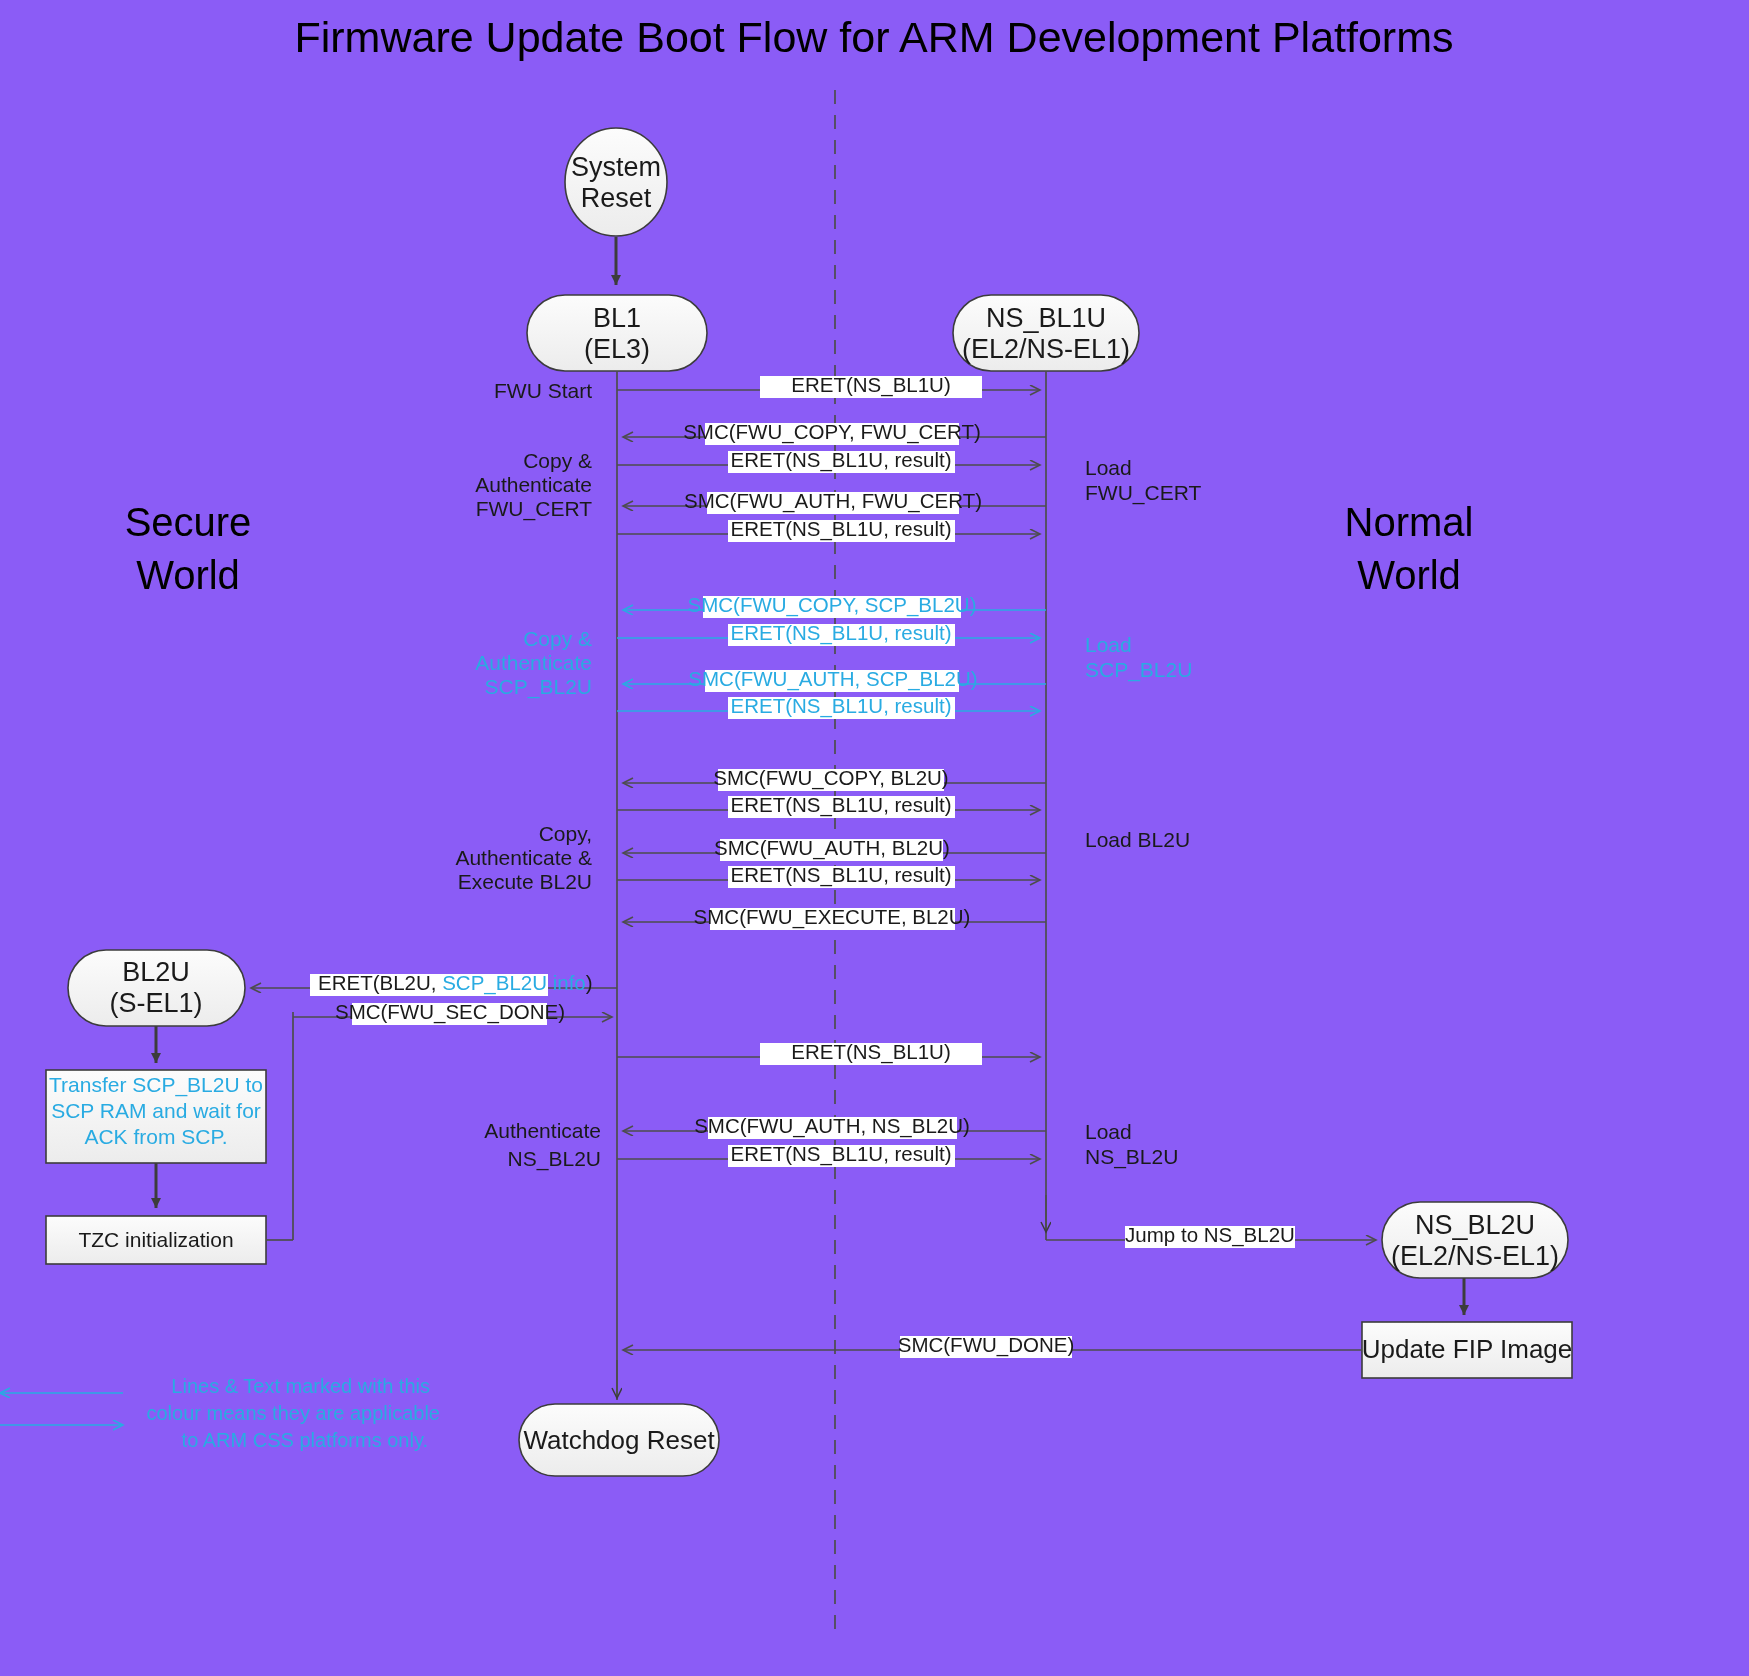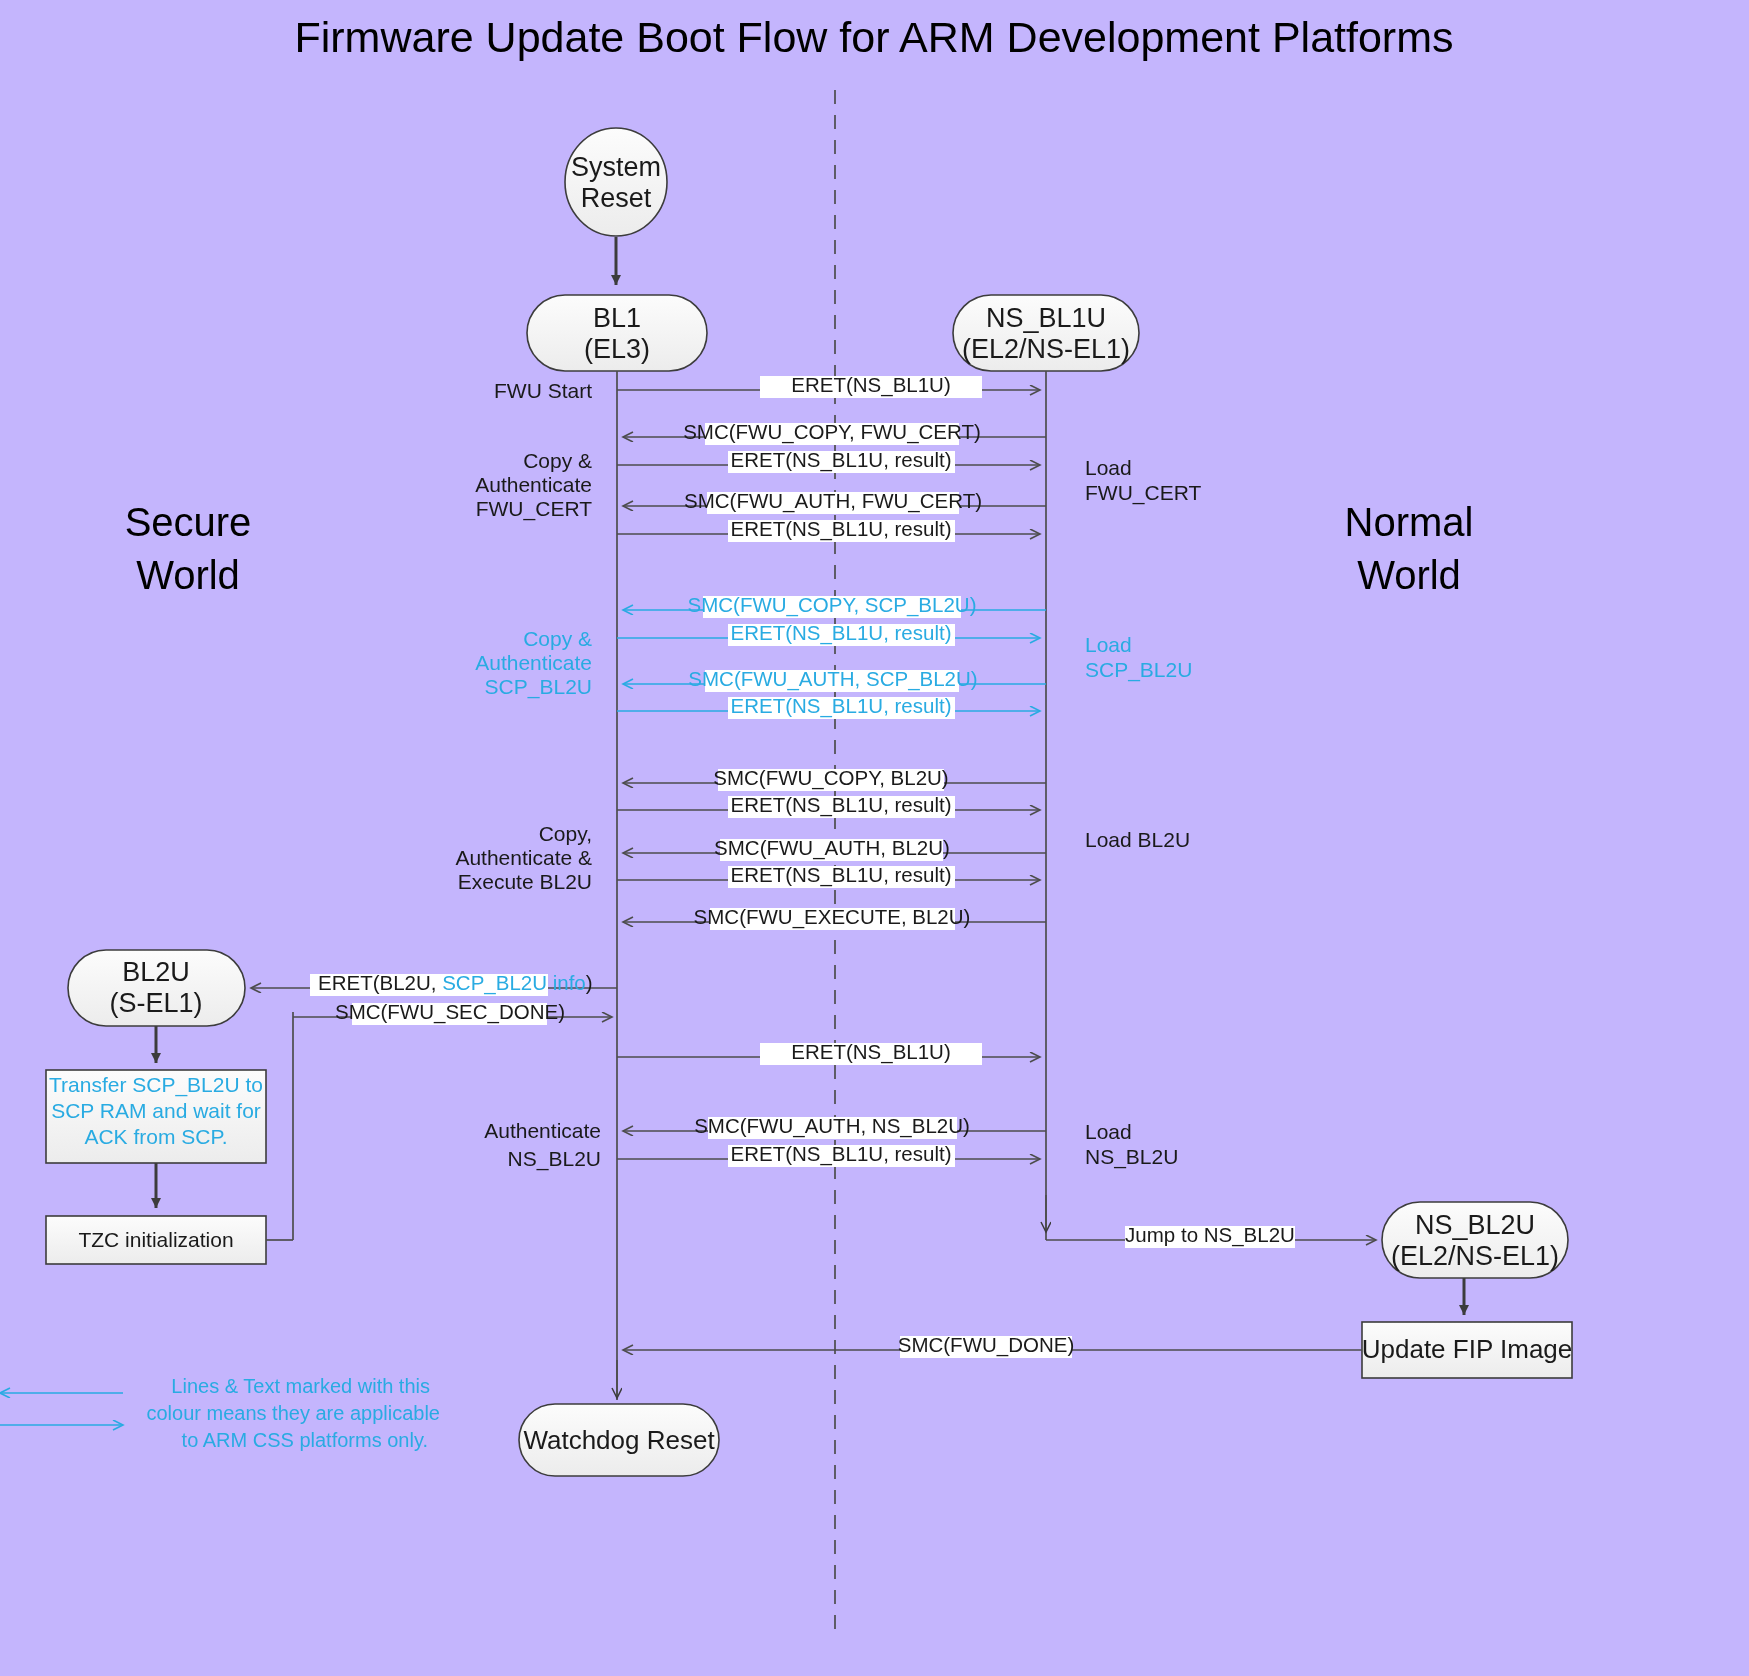--- a/index.html
+++ b/index.html
@@ -8,21 +8,21 @@
     background: #ffffff;
   }
   body {
     font-family: "Liberation Sans", sans-serif;
     color: #000000;
   }
   #canvas {
     position: relative;
     width: 1749px;
     height: 1676px;
-    background: #c4b5fd;
+    background: #8b5cf6;
     overflow: hidden;
   }
   #diagram-svg {
     position: absolute;
     left: 0;
     top: 0;
     width: 1749px;
     height: 1676px;
   }
   .ttl {

